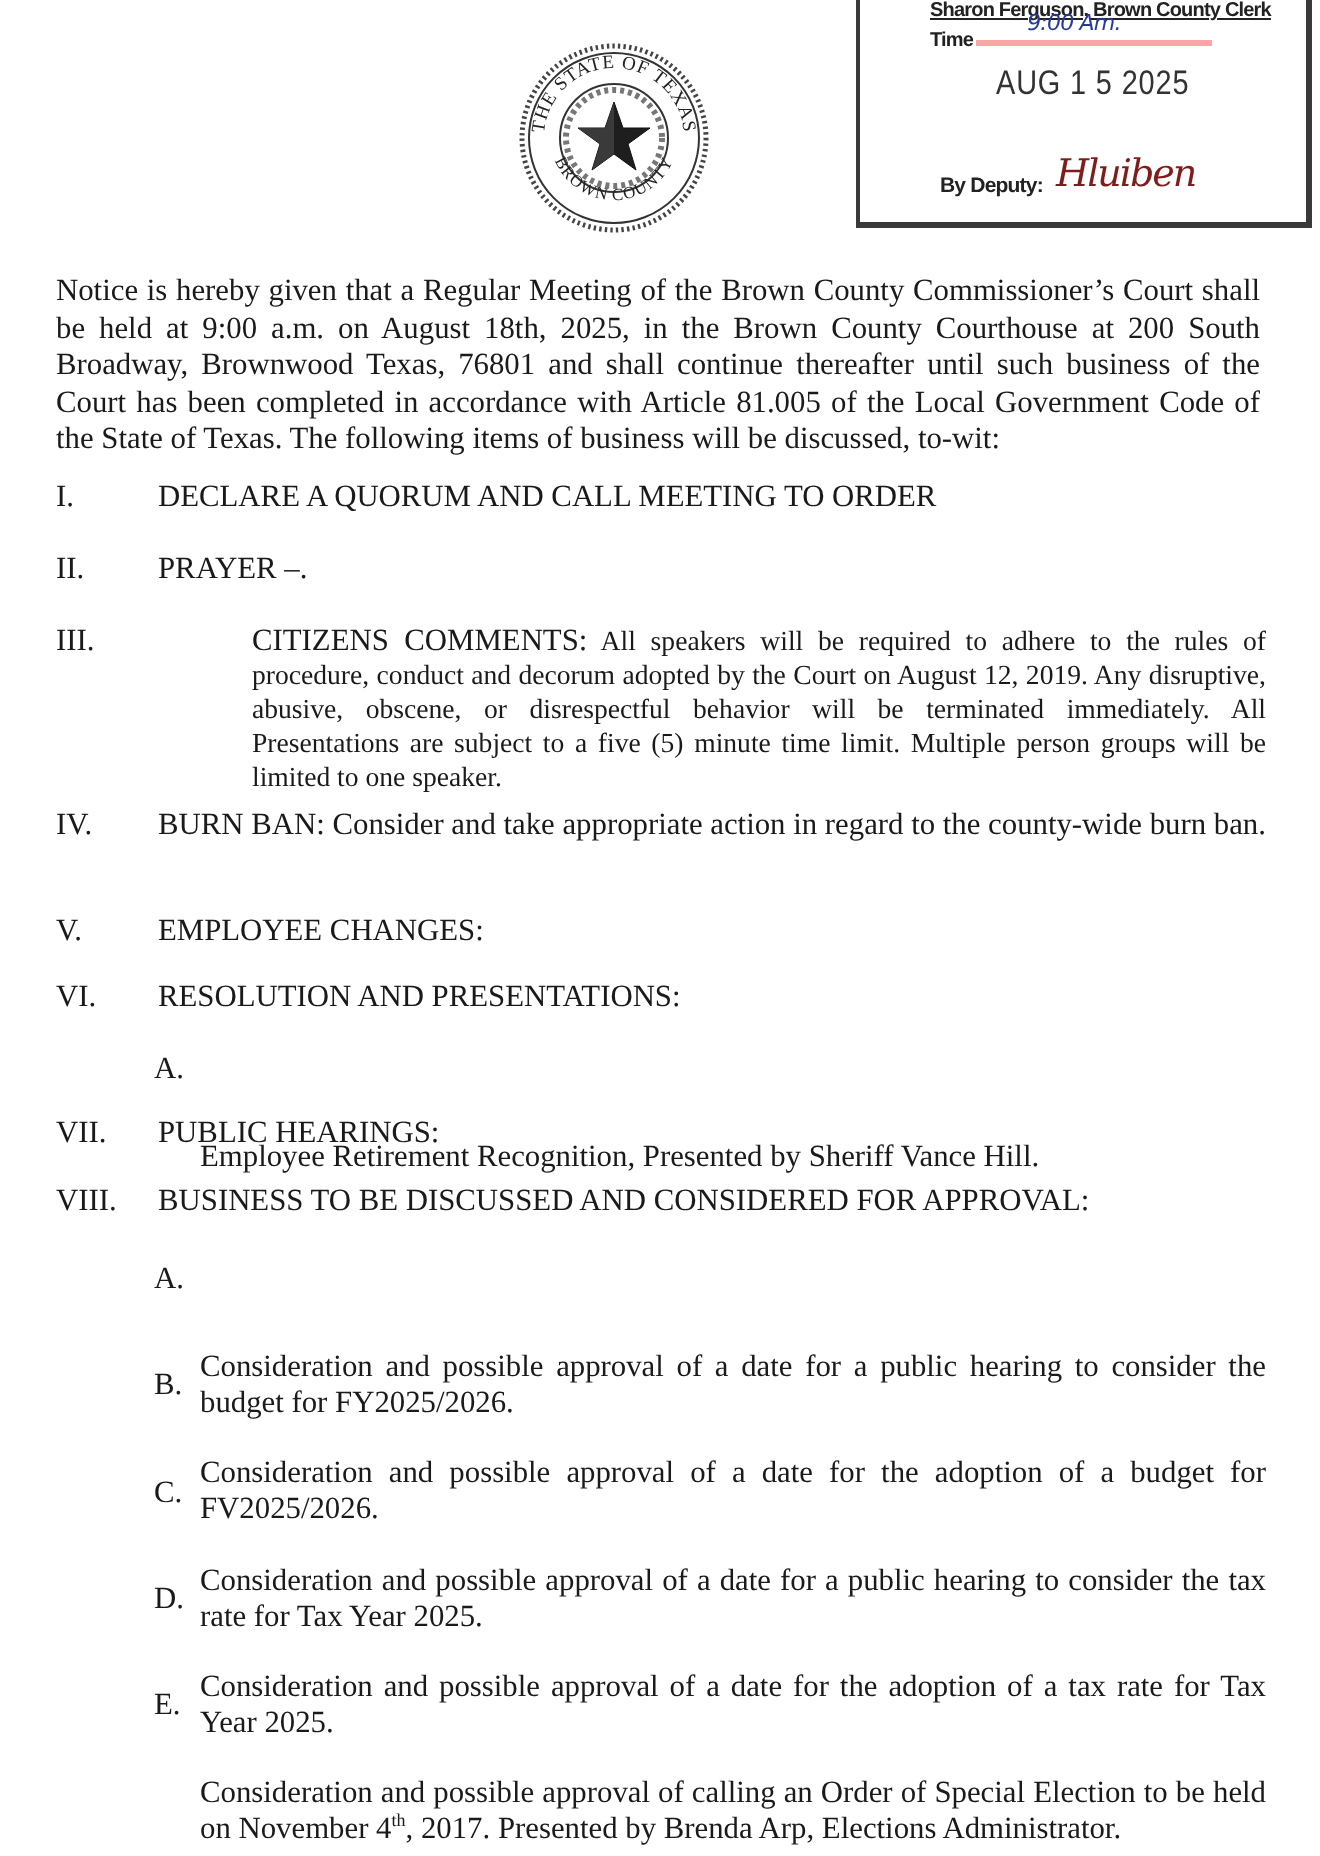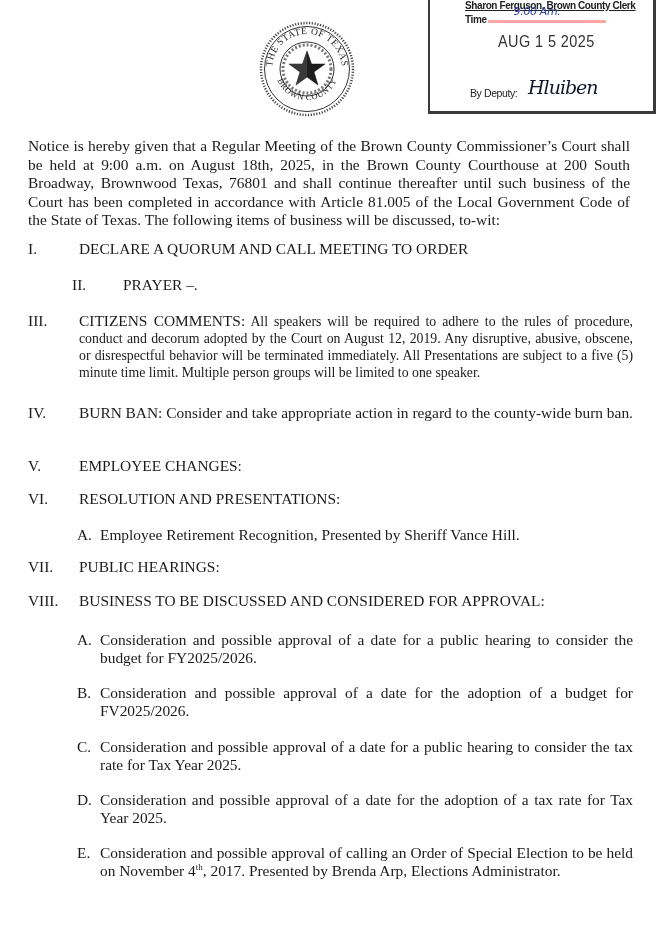--- a/index.html
+++ b/index.html
@@ -16,38 +16,38 @@
   .stamp .clerk { position: absolute; left: 35px; top: 4px; font-size: 10px; font-weight: bold;
                   letter-spacing: -0.4px; color: #222; white-space: nowrap; text-decoration: underline; }
   .stamp .time-row { position: absolute; left: 35px; top: 15px; font-size: 10px; font-weight: bold;
                      letter-spacing: -0.4px; color: #222; white-space: nowrap; }
   .stamp .time-line { display: inline-block; width: 118px; border-bottom: 3px solid #fca5a5; height: 9px;
                       position: relative; vertical-align: baseline; margin-left: 1px; }
   .stamp .time-hand { position: absolute; left: 26px; top: -6px; font-family: "DejaVu Sans", sans-serif;
                       font-style: italic; font-size: 11px; color: #2a3a9a; font-weight: normal; white-space: nowrap; }
   .stamp .date { position: absolute; left: 68px; top: 36px; font-size: 17px; color: #333;
                  letter-spacing: 0.5px; transform: scaleX(0.85); transform-origin: left top; white-space: nowrap; }
-  .stamp .deputy { position: absolute; left: 40px; top: 91px; font-size: 10.5px; font-weight: normal;
+  .stamp .deputy { position: absolute; left: 40px; top: 91px; font-size: 10.5px; font-weight: bold;
                    letter-spacing: -0.4px; color: #222; white-space: nowrap; }
   .stamp .sig { position: absolute; left: 98px; top: 80px; font-family: "DejaVu Serif", serif;
-                font-style: italic; font-size: 19px; color: #0f172a; white-space: nowrap; letter-spacing: -1px; }
+                font-style: italic; font-size: 19px; color: #7f1d1d; white-space: nowrap; letter-spacing: -1px; }
 
   
   .intro { position: absolute; left: 28px; top: 137px; width: 602px; font-size: 15.4px; line-height: 18.6px;
            text-align: justify; }
   .items { position: absolute; left: 28px; top: 240px; width: 605px; }
   .item { position: relative; padding-left: 51px; font-size: 15.4px; line-height: 18.6px; }
   .item .num { position: absolute; left: 0; top: 0; font-size: 15.4px; }
   .item .text { display: block; text-align: justify; }
-  .item .text.small { font-size: 13.8px; line-height: 17px; }
+  .item .text.small { font-size: 13.8px; line-height: 17px; margin-left: 47px; }
   .item .lead { font-size: 15.4px; }
 
   .sub { position: relative; padding-left: 72px; font-size: 15.4px; line-height: 18px; }
   .sub .letter { position: absolute; left: 49px; top: 0; }
-  .sub .stext { display: block; text-align: justify; }
+  .sub .stext { display: block; text-align: justify; margin-top: 44px; }
 
   .abs { position: absolute; left: 0; right: 0; }
   sup { font-size: 9px; line-height: 0; vertical-align: super; }
 </style>
 </head>
 <body>
 
 <div class="seal">
   <svg width="98" height="98" viewBox="0 0 98 98">
     <defs>
@@ -81,21 +81,21 @@
 
 <div class="intro">Notice is hereby given that a Regular Meeting of the Brown County Commissioner’s Court shall be held at 9:00 a.m. on August 18th, 2025, in the Brown County Courthouse at 200 South Broadway, Brownwood Texas, 76801 and shall continue thereafter until such business of the Court has been completed in accordance with Article 81.005 of the Local Government Code of the State of Texas. The following items of business will be discussed, to-wit:</div>
 
 <div class="items">
 
   <div class="item abs" style="top:0px;">
     <span class="num">I.</span>
     <span class="text">DECLARE A QUORUM AND CALL MEETING TO ORDER</span>
   </div>
 
-  <div class="item abs" style="top:36px;margin-left:44px;">
+  <div class="item abs" style="top:36px;">
     <span class="num">II.</span>
     <span class="text">PRAYER –.</span>
   </div>
 
   <div class="item abs" style="top:72px;">
     <span class="num">III.</span>
     <span class="text small"><span class="lead">CITIZENS COMMENTS:</span> <span>All speakers will be required to adhere to the rules of procedure, conduct and decorum adopted by the Court on August 12, 2019. Any disruptive, abusive, obscene, or disrespectful behavior will be terminated immediately. All Presentations are subject to a five (5) minute time limit. Multiple person groups will be limited to one speaker.</span></span>
   </div>
 
   <div class="item abs" style="top:164px;">

